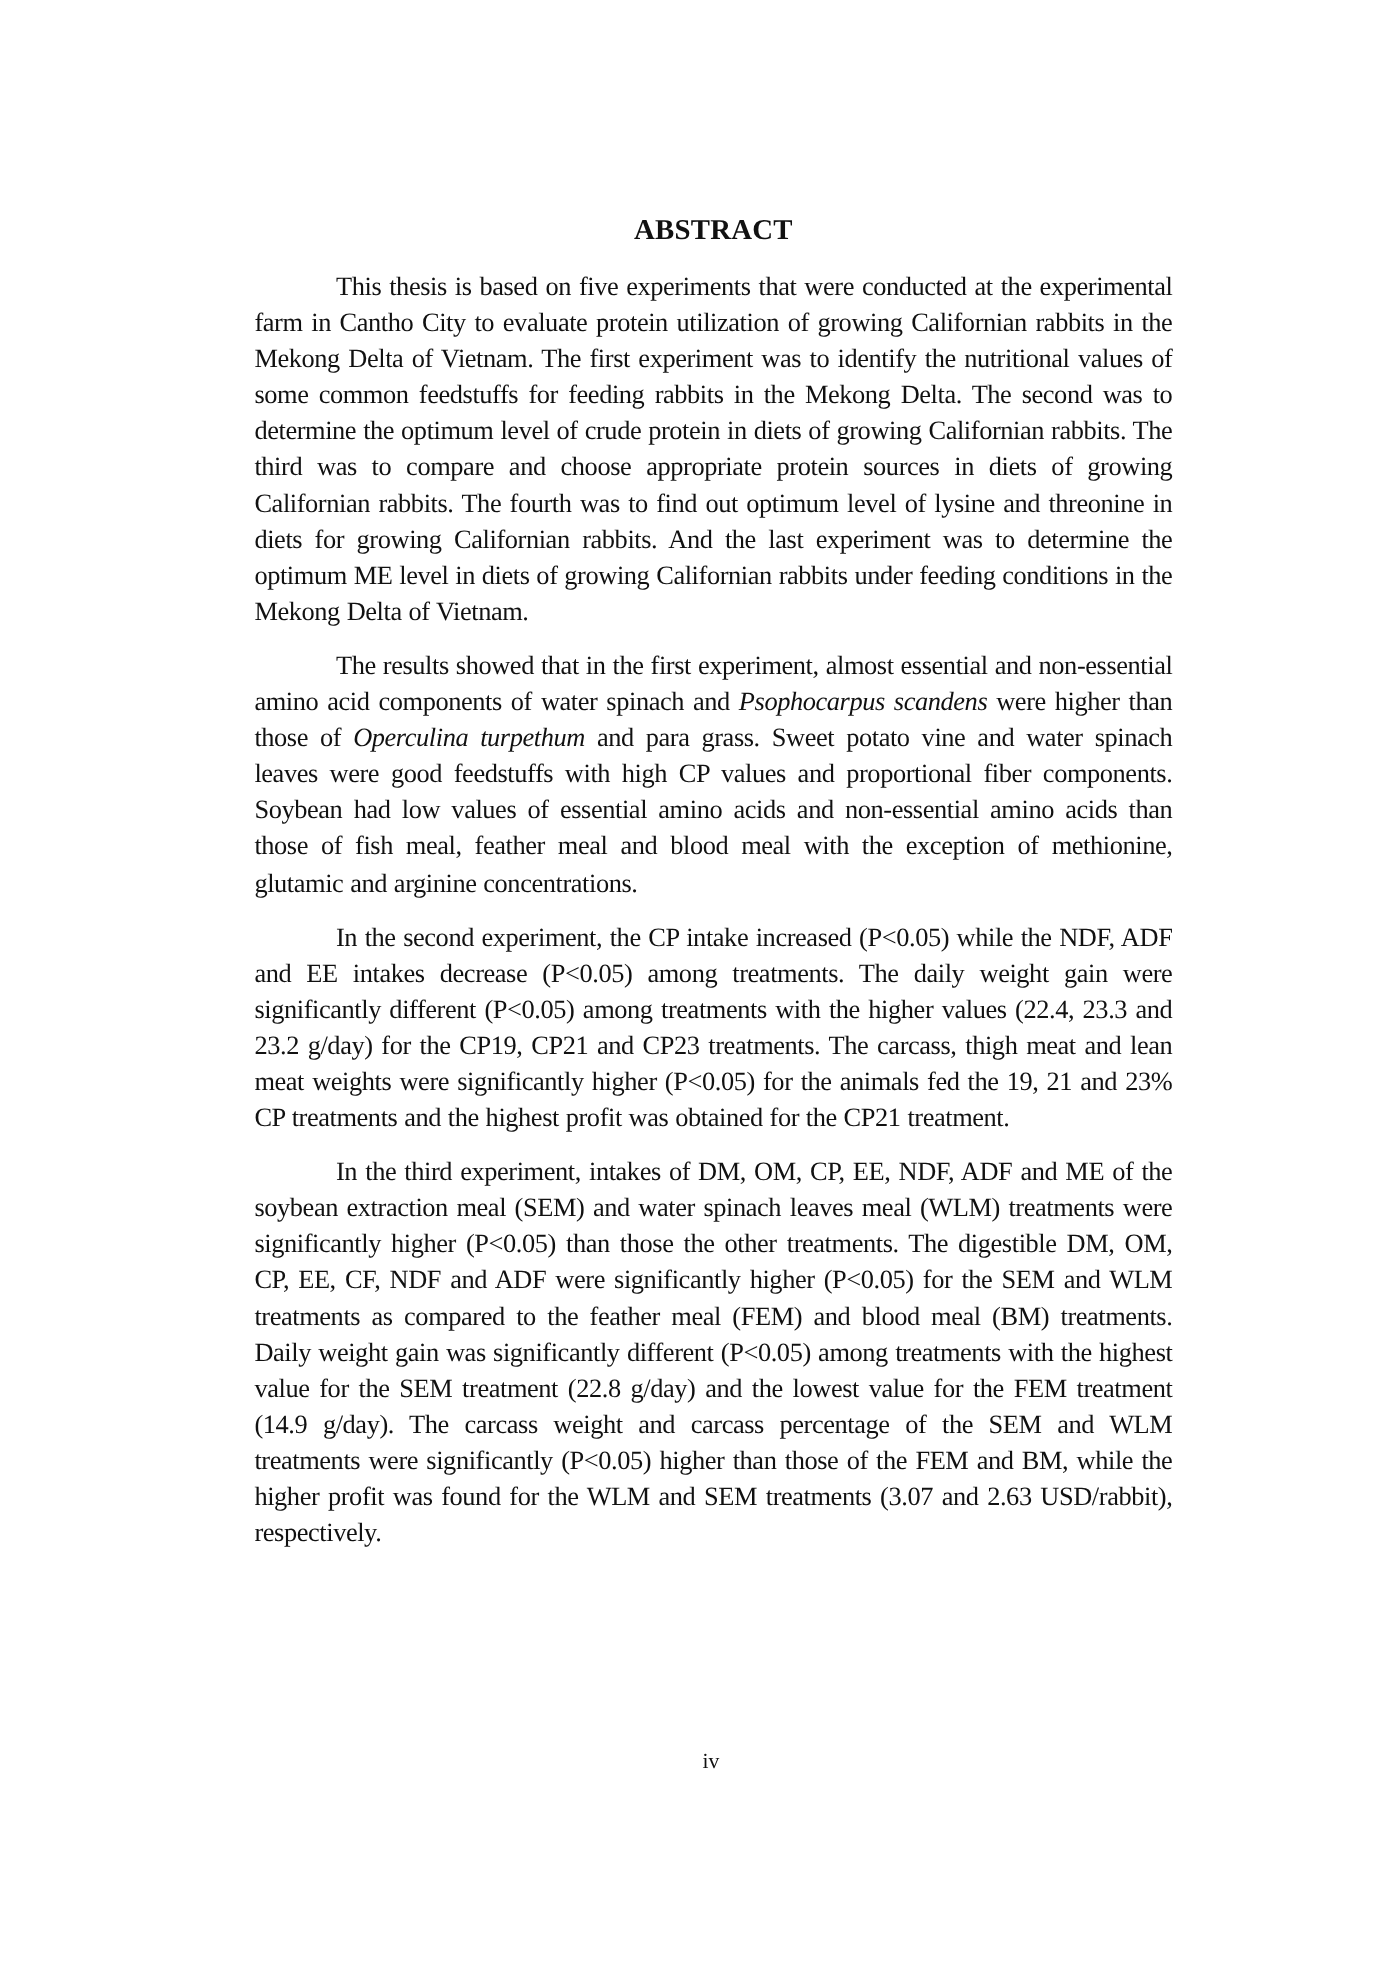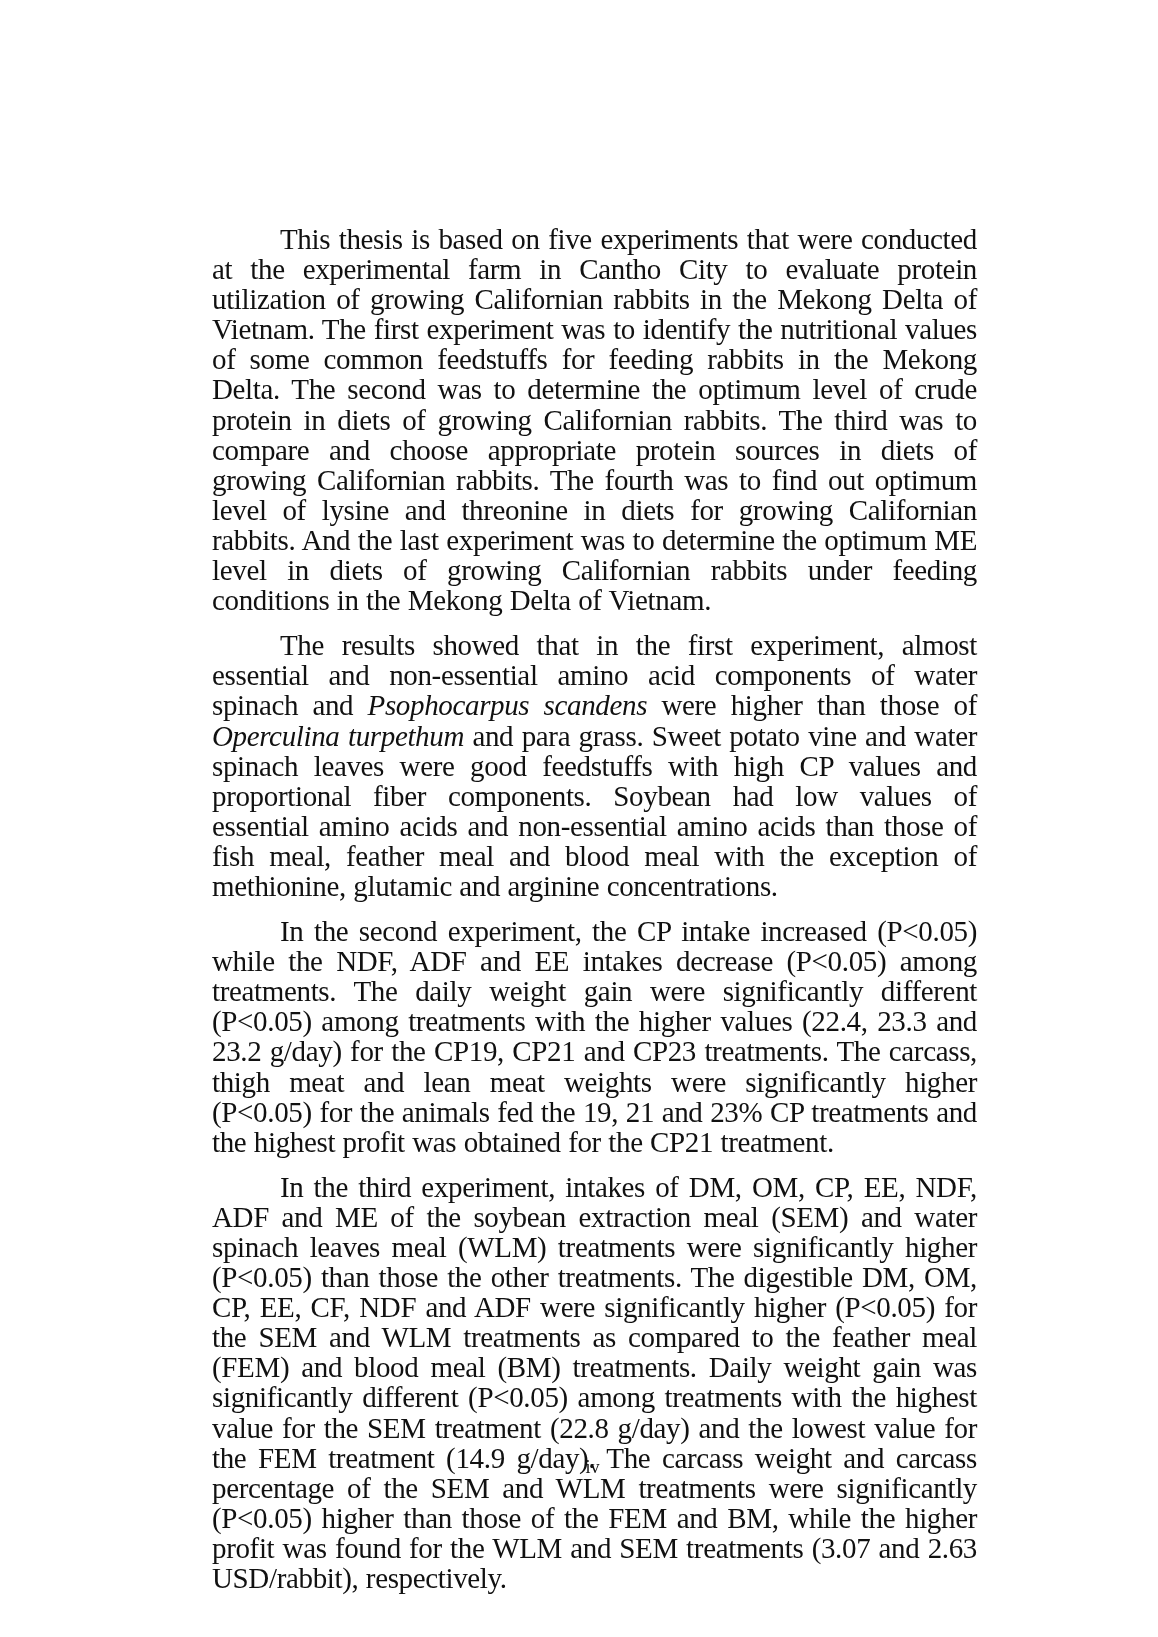--- a/index.html
+++ b/index.html
@@ -33,21 +33,21 @@
       letter-spacing: 0.2px;
     }
     .body-text {
       position: absolute;
       top: 224px;
       left: 212px;
       width: 765px;
     }
     .para {
       margin: 0 0 15px 0;
-      font-size: 29px;
+      font-size: 22px;
       line-height: 30.1px;
       text-align: justify;
       text-indent: 68px;
       transform-origin: left top;
       letter-spacing: -0.35px;
       word-spacing: 0.5px;
     }
     .para em { }
     .page-number {
       position: absolute;
@@ -56,20 +56,21 @@
       width: 1185px;
       text-align: center;
       font-size: 18px;
       line-height: 24px;
     }
   </style>
 </head>
 <body>
 
 <div class="page">
+  <div class="title">ABSTRACT</div>
 
   <div class="body-text">
     <p class="para">
       <span>This thesis is based on five experiments that were conducted at the experimental farm in Cantho City to evaluate protein utilization of growing Californian rabbits in the Mekong Delta of Vietnam. The first experiment was to identify the nutritional values of some common feedstuffs for feeding rabbits in the Mekong Delta. The second was to determine the optimum level of crude protein in diets of growing Californian rabbits. The third was to compare and choose appropriate protein sources in diets of growing Californian rabbits. The fourth was to find out optimum level of lysine and threonine in diets for growing Californian rabbits. And the last experiment was to determine the optimum ME level in diets of growing Californian rabbits under feeding conditions in the Mekong Delta of Vietnam.</span>
     </p>
     <p class="para">
       <span>The results showed that in the first experiment, almost essential and non-essential amino acid components of water spinach and </span><em>Psophocarpus scandens</em><span> were higher than those of </span><em>Operculina turpethum</em><span> and para grass. Sweet potato vine and water spinach leaves were good feedstuffs with high CP values and proportional fiber components. Soybean had low values of essential amino acids and non-essential amino acids than those of fish meal, feather meal and blood meal with the exception of methionine, glutamic and arginine concentrations.</span>
     </p>
     <p class="para">
       <span>In the second experiment, the CP intake increased (P&lt;0.05) while the NDF, ADF and EE intakes decrease (P&lt;0.05) among treatments. The daily weight gain were significantly different (P&lt;0.05) among treatments with the higher values (22.4, 23.3 and 23.2 g/day) for the CP19, CP21 and CP23 treatments. The carcass, thigh meat and lean meat weights were significantly higher (P&lt;0.05) for the animals fed the 19, 21 and 23% CP treatments and the highest profit was obtained for the CP21 treatment.</span>

